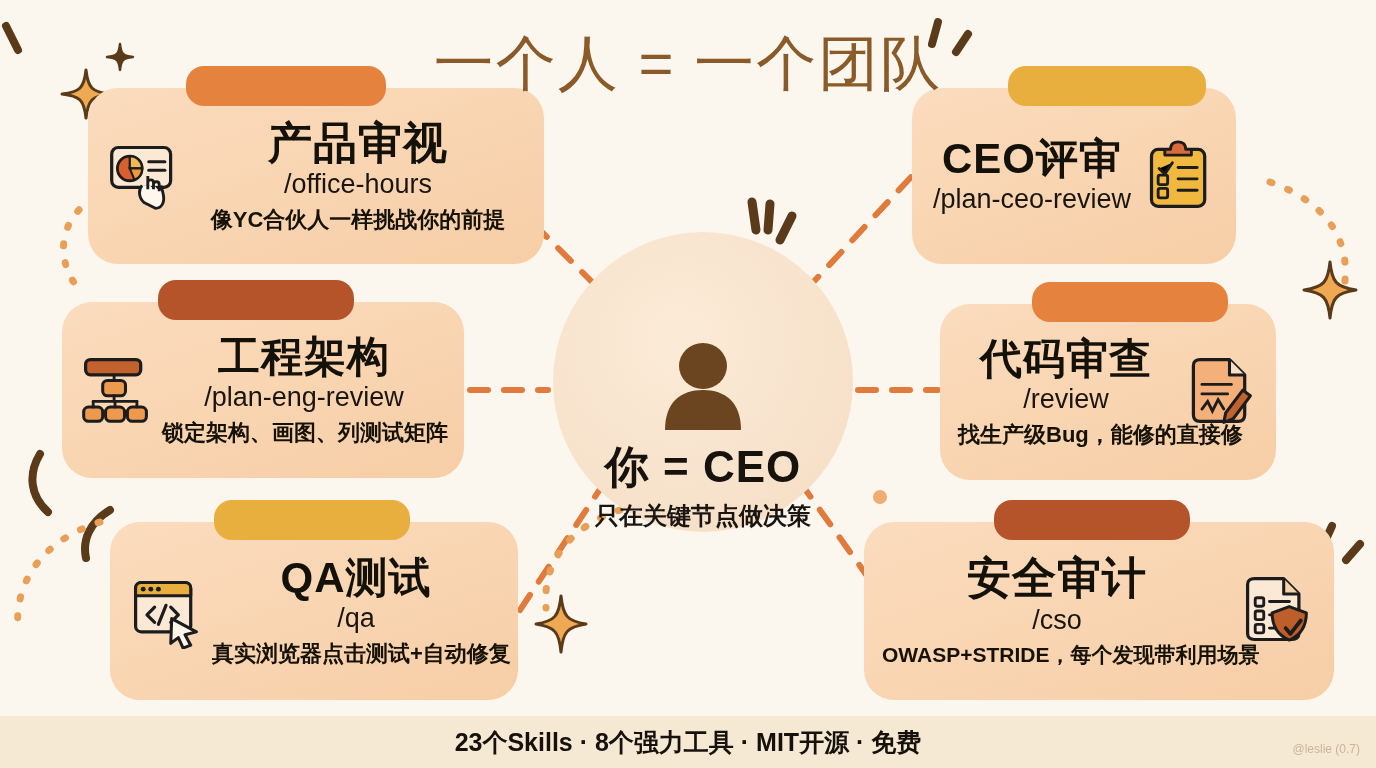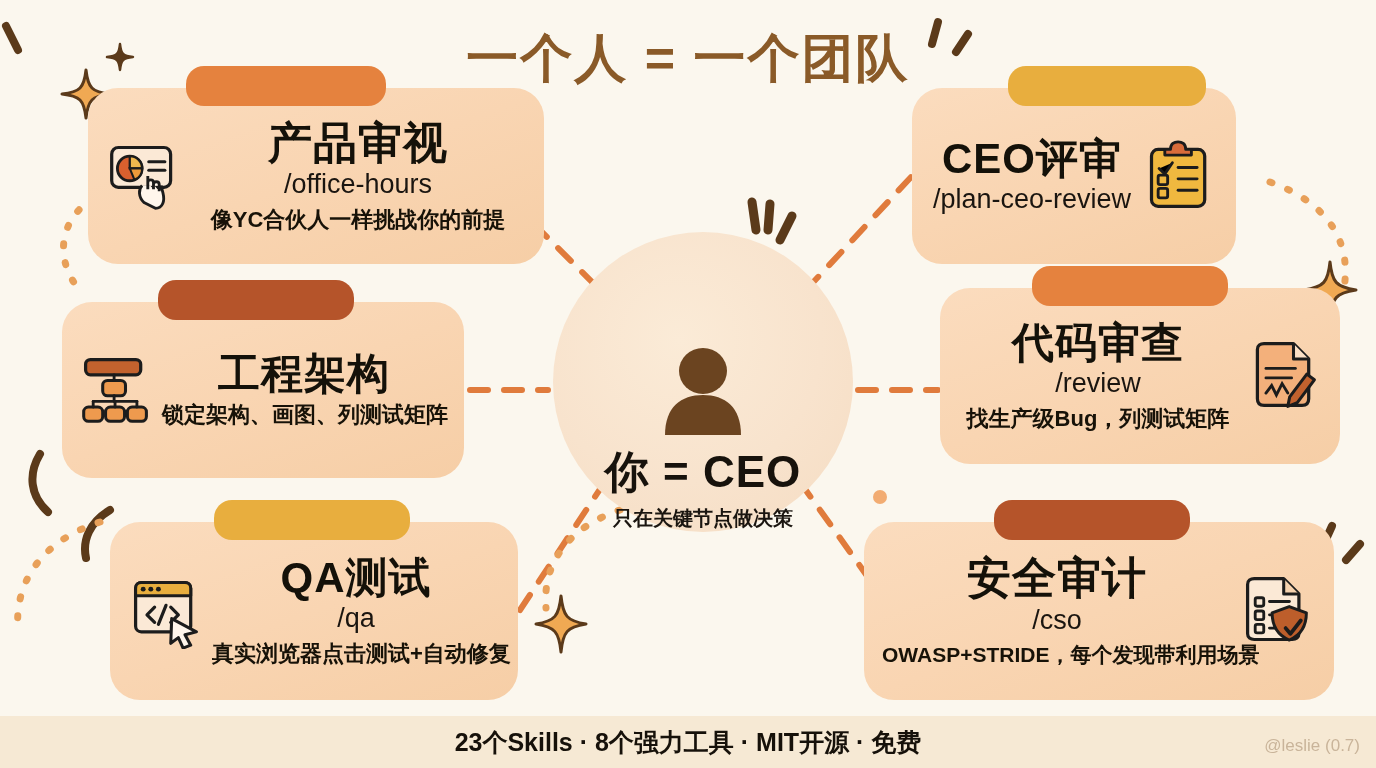--- a/index.html
+++ b/index.html
@@ -12,22 +12,22 @@
     position: relative;
     width: 1376px; height: 768px;
     background: #FBF7EE;
   }
 
   
   .title {
     position: absolute;
     left: 0; right: 0; top: 24px;
     text-align: center;
-    font-size: 52px;
-    font-weight: bold;
+    font-size: 60px;
+    font-weight: normal;
     color: #8A5A28;
     letter-spacing: 2px;
     z-index: 8;
     white-space: nowrap;
   }
 
   
   .hub {
     position: absolute;
     left: 553px; top: 232px;
@@ -42,21 +42,21 @@
     align-items: center; justify-content: flex-end;
     padding-top: 10px;
   }
   .hub-avatar { width: 96px; height: 92px; margin-bottom: 10px; }
   .hub-title {
     font-size: 44px; font-weight: bold; color: #17120C;
     line-height: 1.05; letter-spacing: 1px; white-space: nowrap;
   }
   .hub-sub {
     margin-top: 10px;
-    font-size: 20px; font-weight: bold; color: #1A1510;
+    font-size: 24px; font-weight: bold; color: #1A1510;
     white-space: nowrap;
   }
 
   
   .connectors { position: absolute; inset: 0; z-index: 2; pointer-events: none; }
 
   
   .card {
     position: absolute;
     border-radius: 30px;
@@ -94,21 +94,21 @@
   }
   .c-icon { flex: 0 0 auto; width: 76px; height: 76px; }
 
   
   #card-product  { left: 88px;  top: 88px;  width: 456px; height: 176px; }
   #card-product .tab  { left: 98px; width: 200px; }
   #card-ceo      { left: 912px; top: 88px;  width: 324px; height: 176px; }
   #card-ceo .tab      { left: 96px; width: 198px; }
   #card-eng      { left: 62px;  top: 302px; width: 402px; height: 176px; padding-left: 16px; }
   #card-eng .tab      { left: 96px; width: 196px; }
-  #card-review   { left: 940px; top: 288px; width: 400px; height: 176px; }
+  #card-review   { left: 940px; top: 304px; width: 336px; height: 176px; }
   #card-review .tab   { left: 92px; width: 196px; }
   #card-qa       { left: 110px; top: 522px; width: 408px; height: 178px; }
   #card-qa .tab       { left: 104px; width: 196px; }
   #card-sec      { left: 864px; top: 522px; width: 470px; height: 178px; }
   #card-sec .tab      { left: 130px; width: 196px; }
 
   #card-product .c-title { font-size: 44px; }
   #card-ceo .c-title { font-size: 42px; }
   #card-sec .c-desc { font-size: 21px; }
   #card-sec .c-title { font-size: 44px; }
@@ -122,21 +122,21 @@
     display: flex; align-items: center; justify-content: center;
     z-index: 9;
     margin-top: 46px;
   }
   .footer-text {
     font-size: 25px; font-weight: bold; color: #16110A;
     white-space: nowrap;
   }
   .watermark {
     position: absolute; right: 16px; bottom: 12px;
-    font-size: 17px; color: #C9B49A;
+    font-size: 12px; color: #C9B49A;
     z-index: 10;
   }
 
   
   .deco { position: absolute; z-index: 3; pointer-events: none; }
   .dot { position: absolute; border-radius: 50%; z-index: 3; }
 </style>
 </head>
 <body>
 
@@ -292,32 +292,33 @@
           <line x1="38" y1="24" x2="38" y2="30"></line>
           <line x1="38" y1="46" x2="38" y2="52"></line>
           <line x1="16" y1="52" x2="62" y2="52"></line>
           <line x1="16" y1="52" x2="16" y2="58"></line>
           <line x1="39" y1="52" x2="39" y2="58"></line>
           <line x1="62" y1="52" x2="62" y2="58"></line>
         </g>
       </svg>
       <div class="card-text">
         <div class="c-title">工程架构</div>
+        <div class="c-slug">/plan-eng-review</div>
         <div class="c-desc">锁定架构、画图、列测试矩阵</div>
       </div>
     </div>
   </div>
 
   <div class="card" id="card-review">
     <div class="tab" style="background:#E5823E;"></div>
     <div class="card-body">
       <div class="card-text">
         <div class="c-title">代码审查</div>
         <div class="c-slug">/review</div>
-        <div class="c-desc">找生产级Bug，列测试矩阵</div>
+        <div class="c-desc">找生产级Bug，能修的直接修</div>
       </div>
       <svg class="c-icon" viewBox="0 0 80 80">
         <path d="M12 12 C12 8 15 6 19 6 L50 6 L66 22 L66 64 C66 69 63 71 59 71 L19 71 C15 71 12 69 12 64 Z" fill="#F3B07B" stroke="#1C1C1C" stroke-width="3.4" stroke-linejoin="round"></path>
         <path d="M50 6 L50 22 L66 22" fill="#FBE0C6" stroke="#1C1C1C" stroke-width="3.2" stroke-linejoin="round"></path>
         <g stroke="#1C1C1C" stroke-width="3" stroke-linecap="round">
           <line x1="21" y1="32" x2="52" y2="32"></line>
           <line x1="21" y1="42" x2="48" y2="42"></line>
           <path d="M21 58 L27 50 L32 60 L38 48 L44 58" fill="none"></path>
         </g>
         <path d="M46 62 L64 38 L72 44 L54 68 L44 72 Z" fill="#C2622E" stroke="#1C1C1C" stroke-width="3.2" stroke-linejoin="round"></path>

